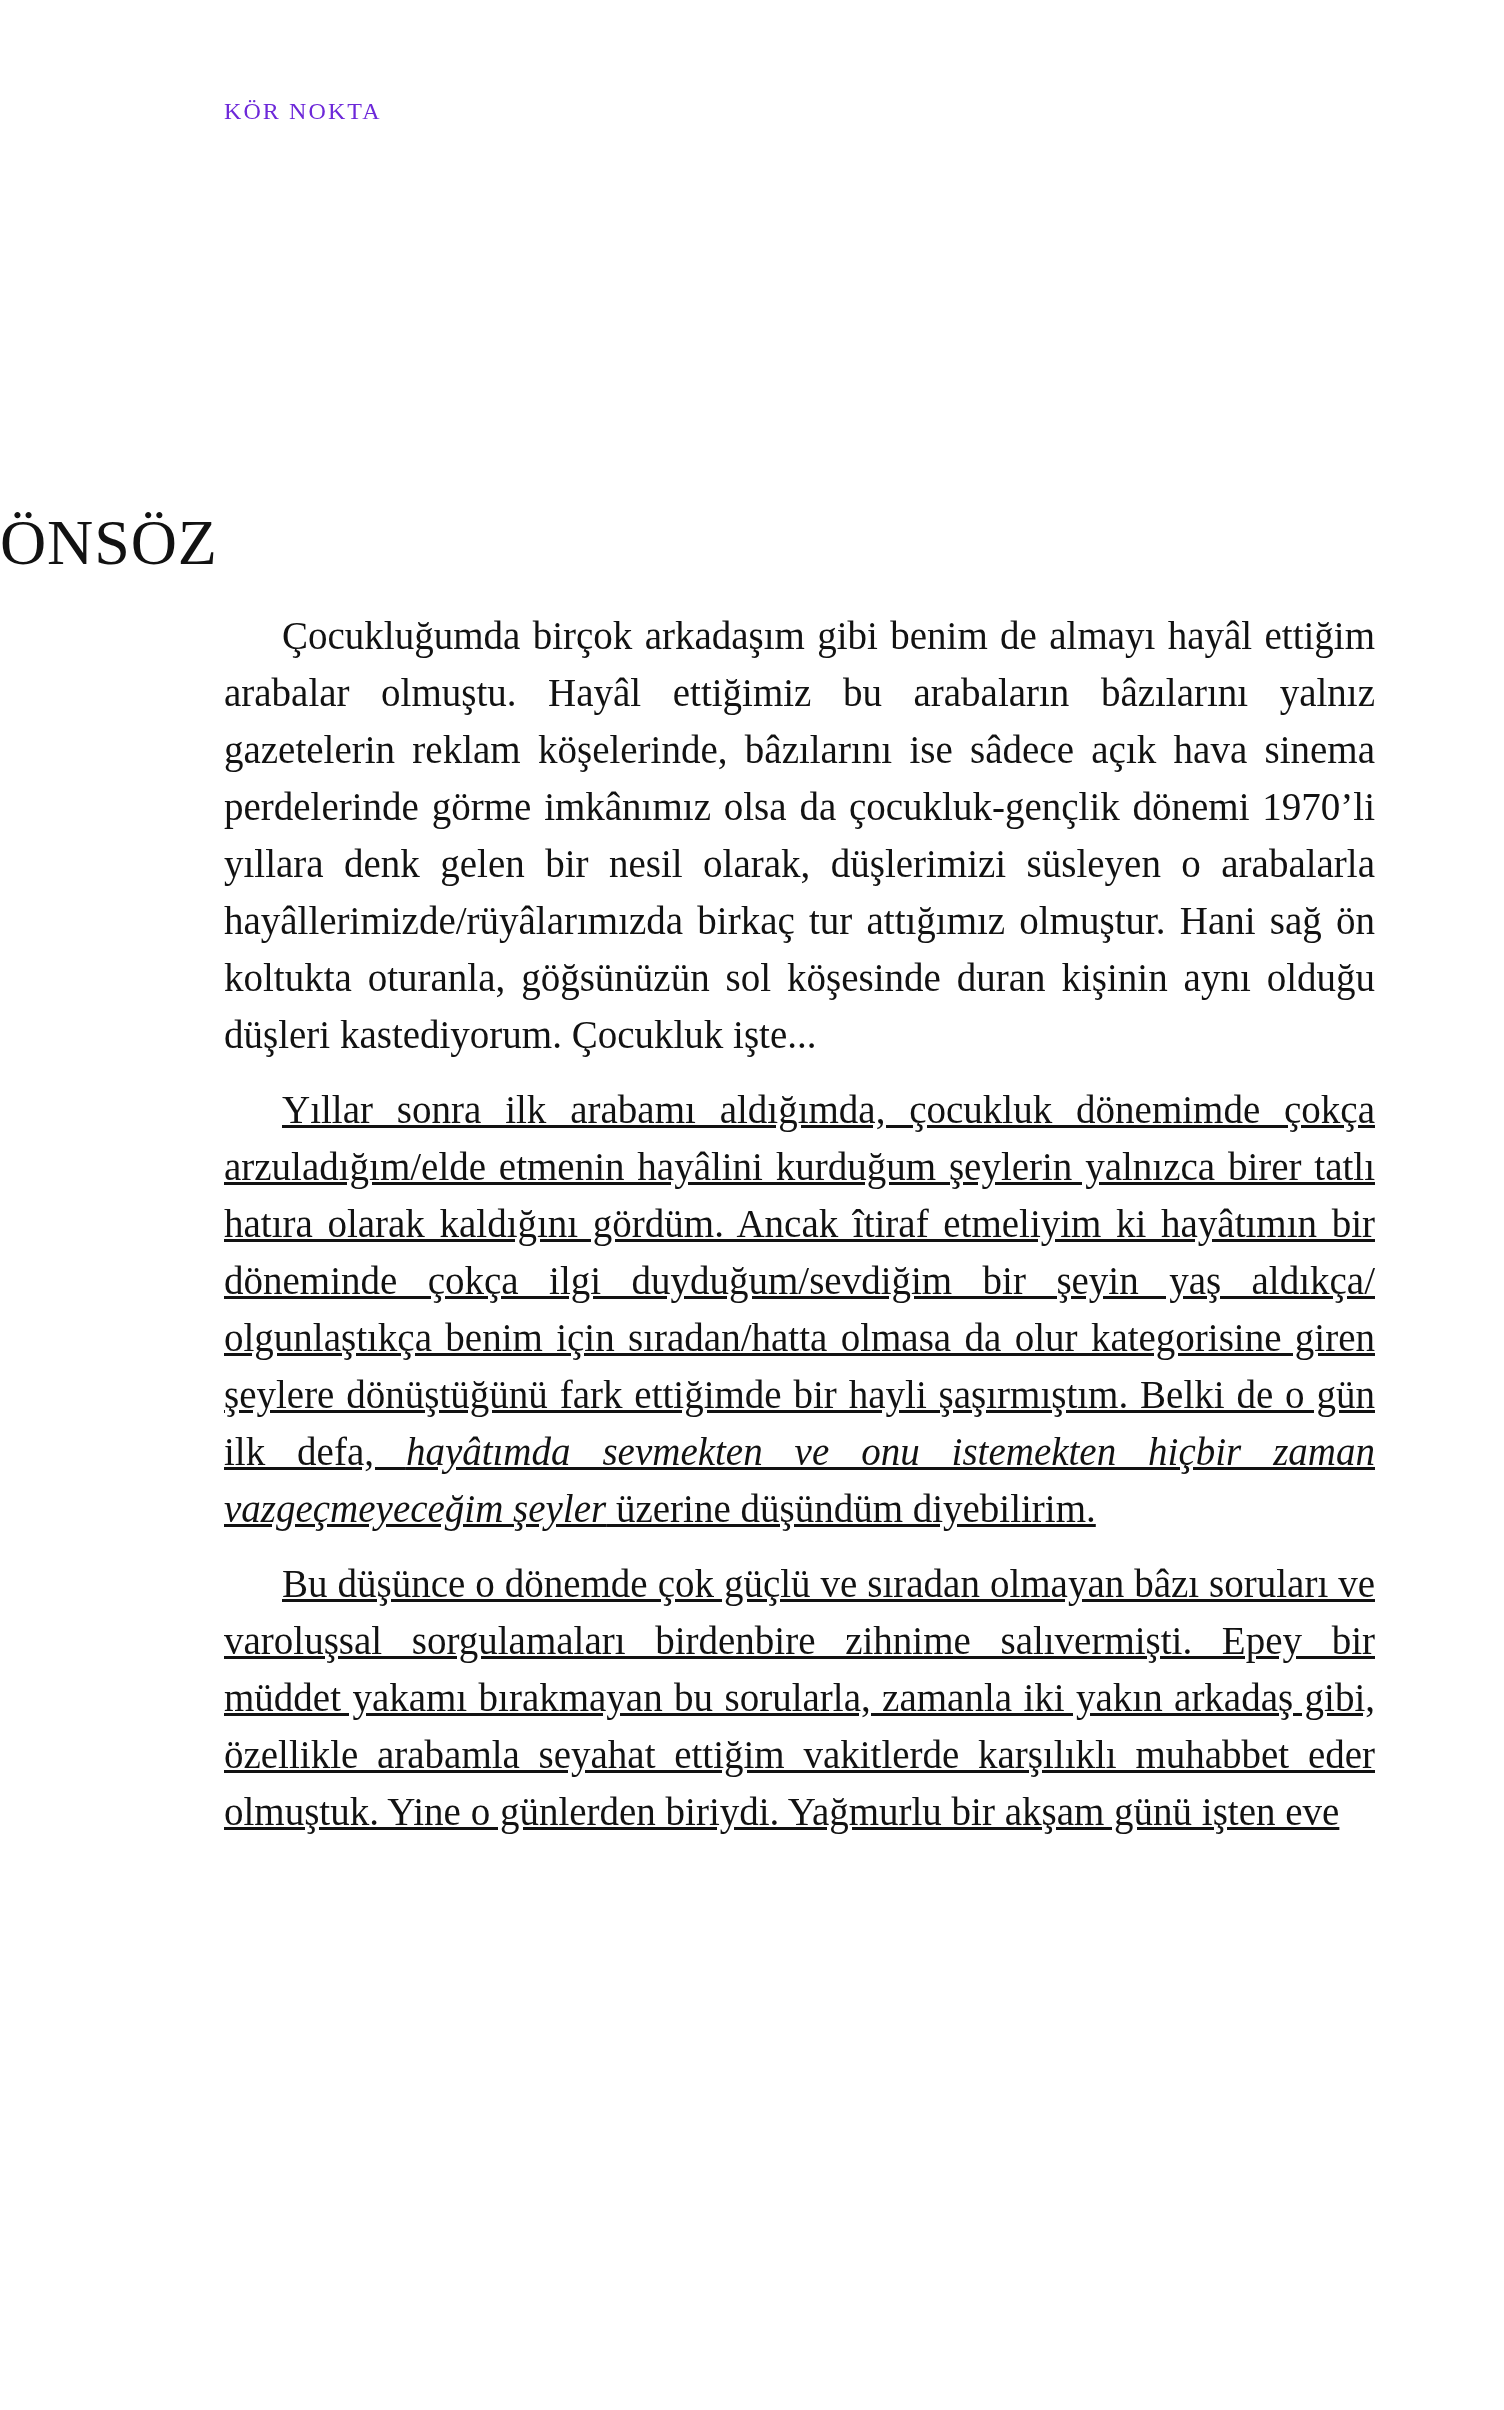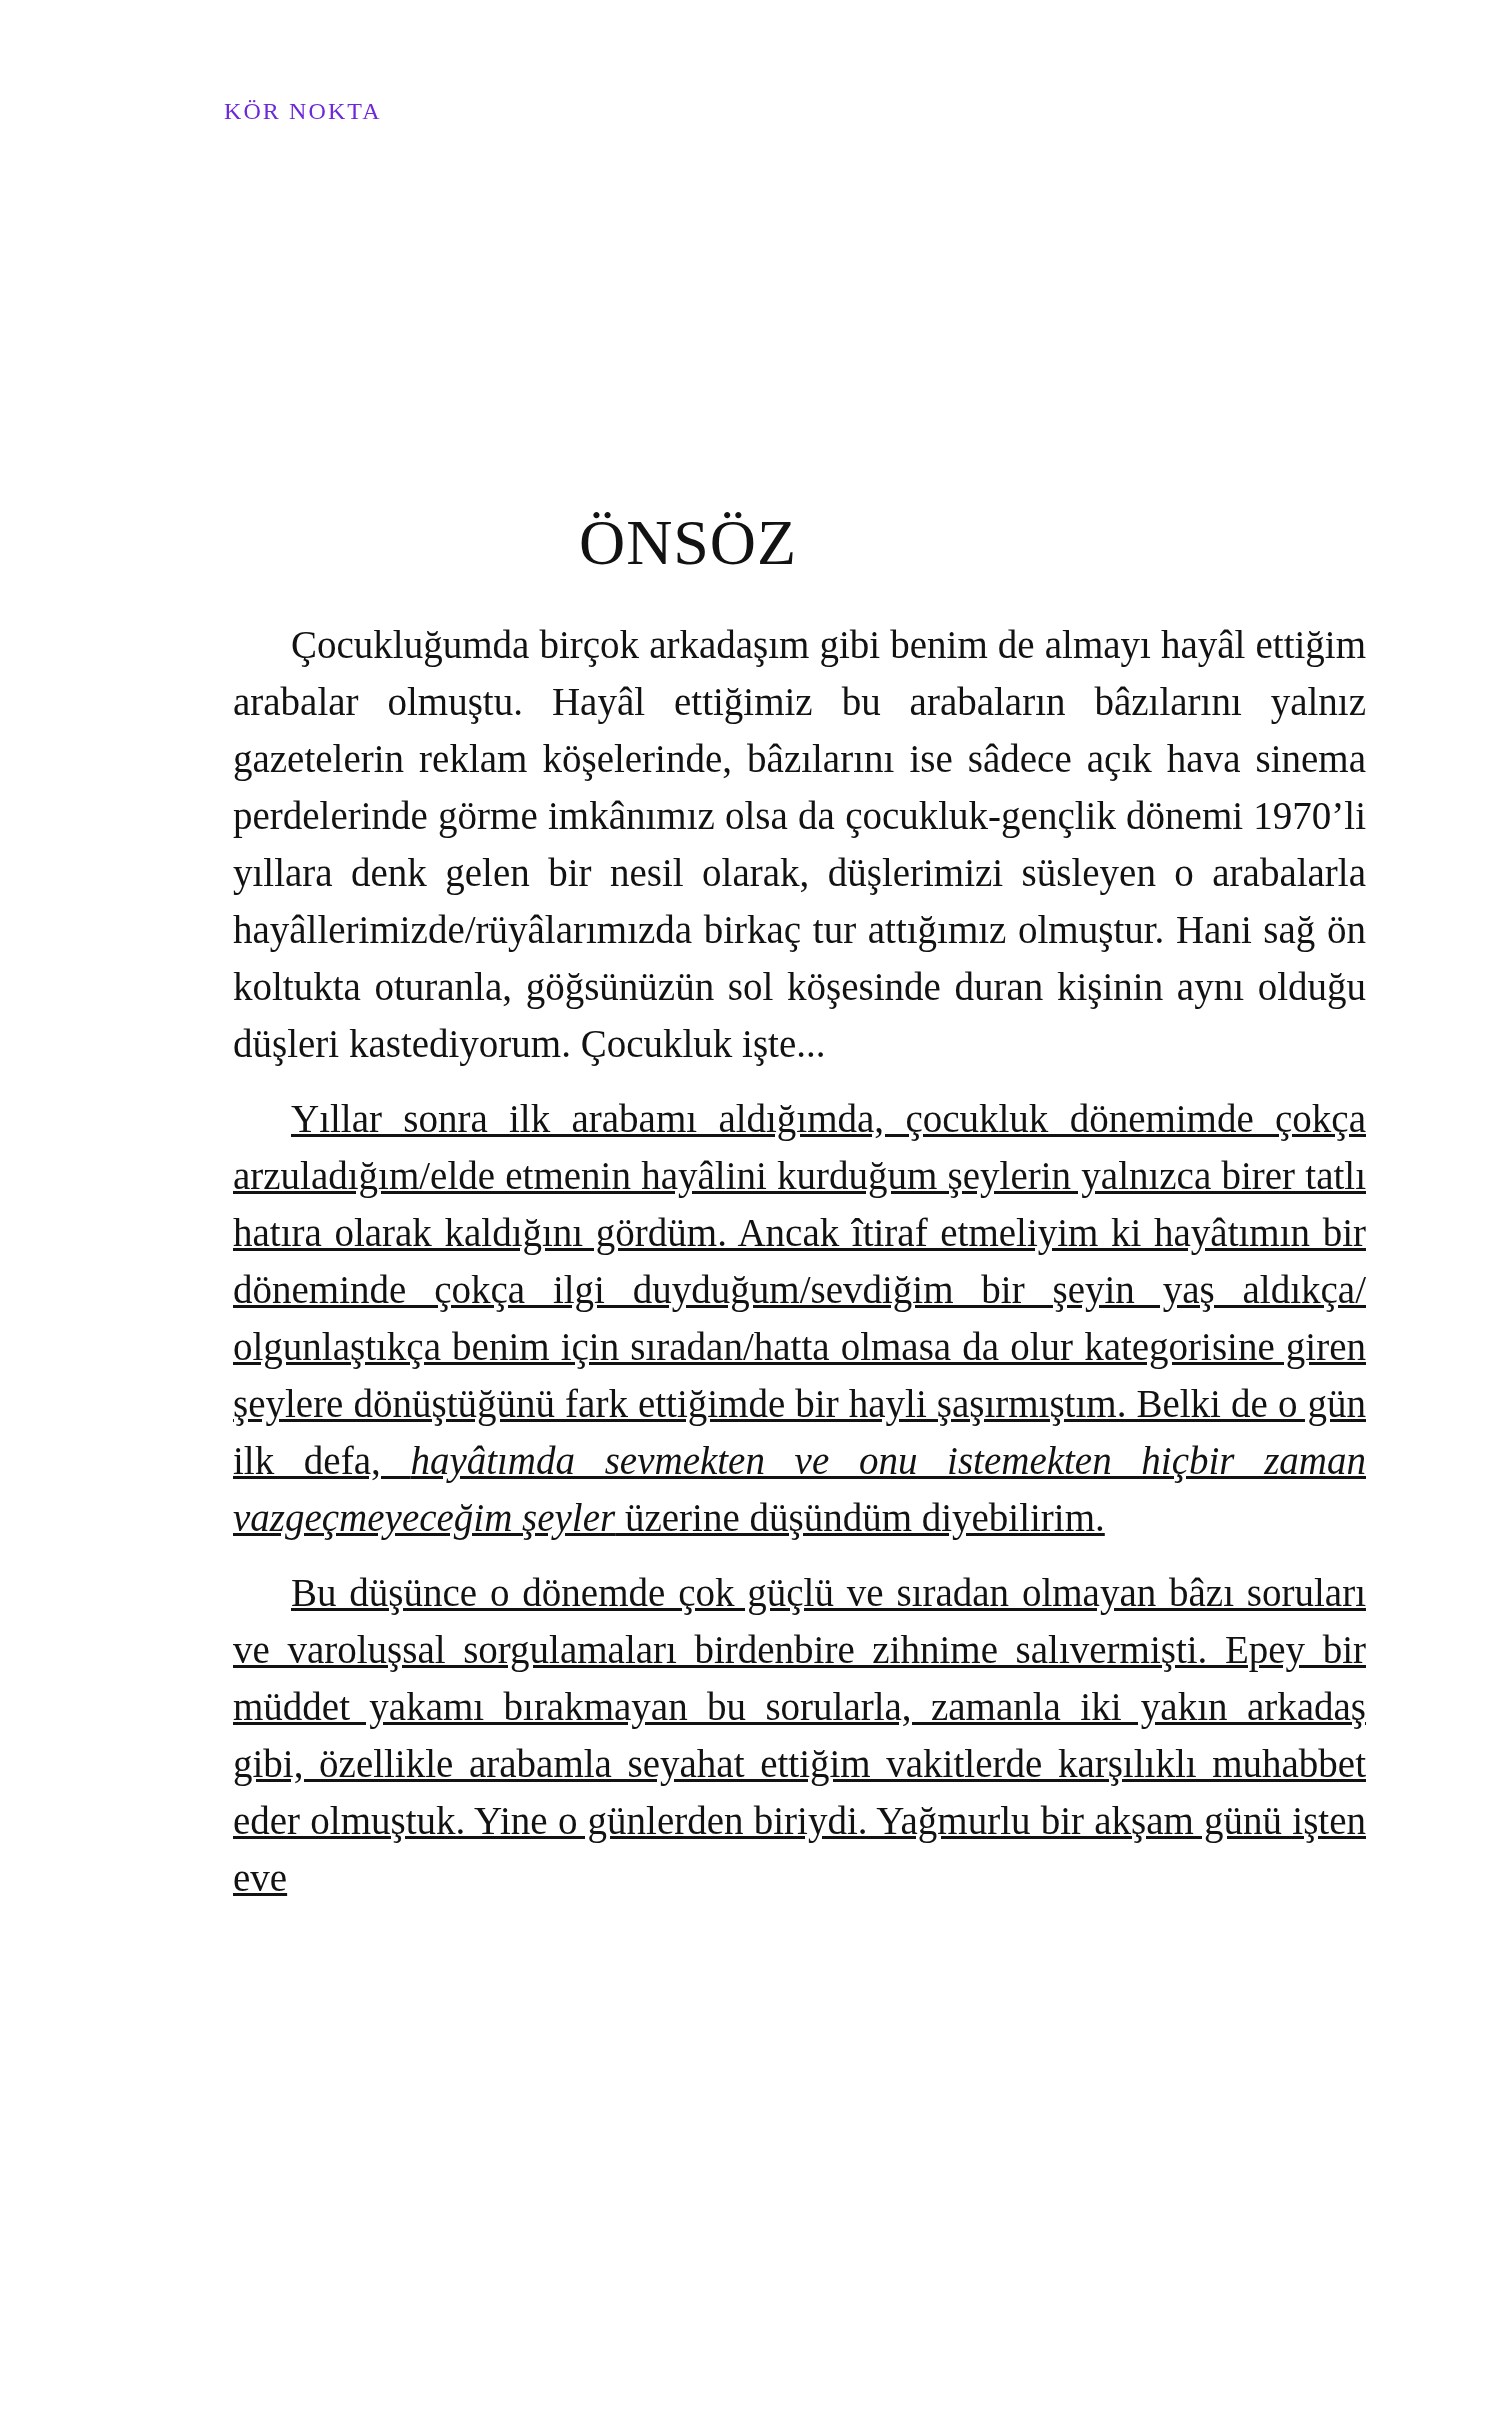--- a/index.html
+++ b/index.html
@@ -30,37 +30,36 @@
     color: #6d28d9;
     white-space: nowrap;
   }
 
   
   .chapter-title {
     position: absolute;
     top: 463px;
     left: 0;
     width: 1376px;
-    text-align: center;
     font-size: 64px;
     font-weight: 400;
     letter-spacing: 0.9px;
     color: #121212;
   }
 
   
   .text-block {
     position: absolute;
     top: 607px;
     left: 224px;
     width: 1151px;
   }
 
   p.para {
-    margin: 9px;
+    margin: 0;
     text-align: justify;
     text-justify: inter-word;
     font-size: 39px;
     line-height: 57px;
     text-indent: 58px;
     color: #121212;
     hyphens: none;
   }
   p.para + p.para {
     margin-top: 18px;

